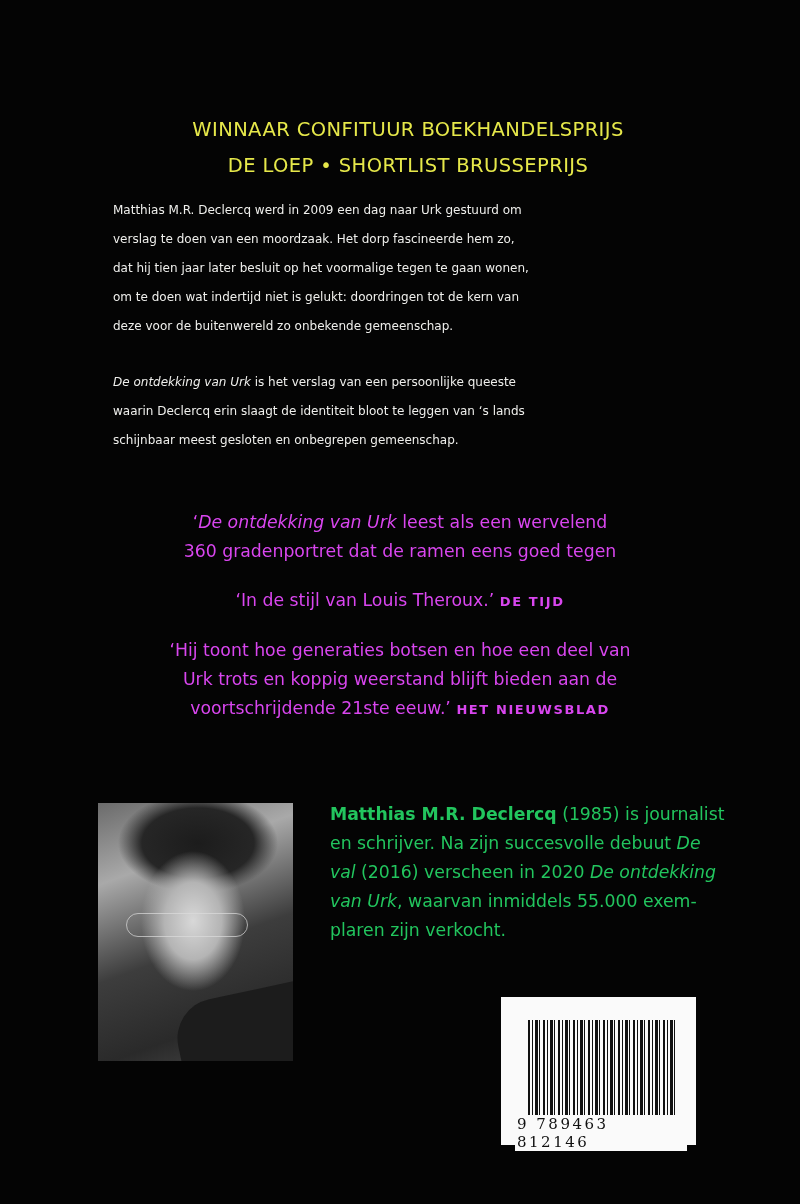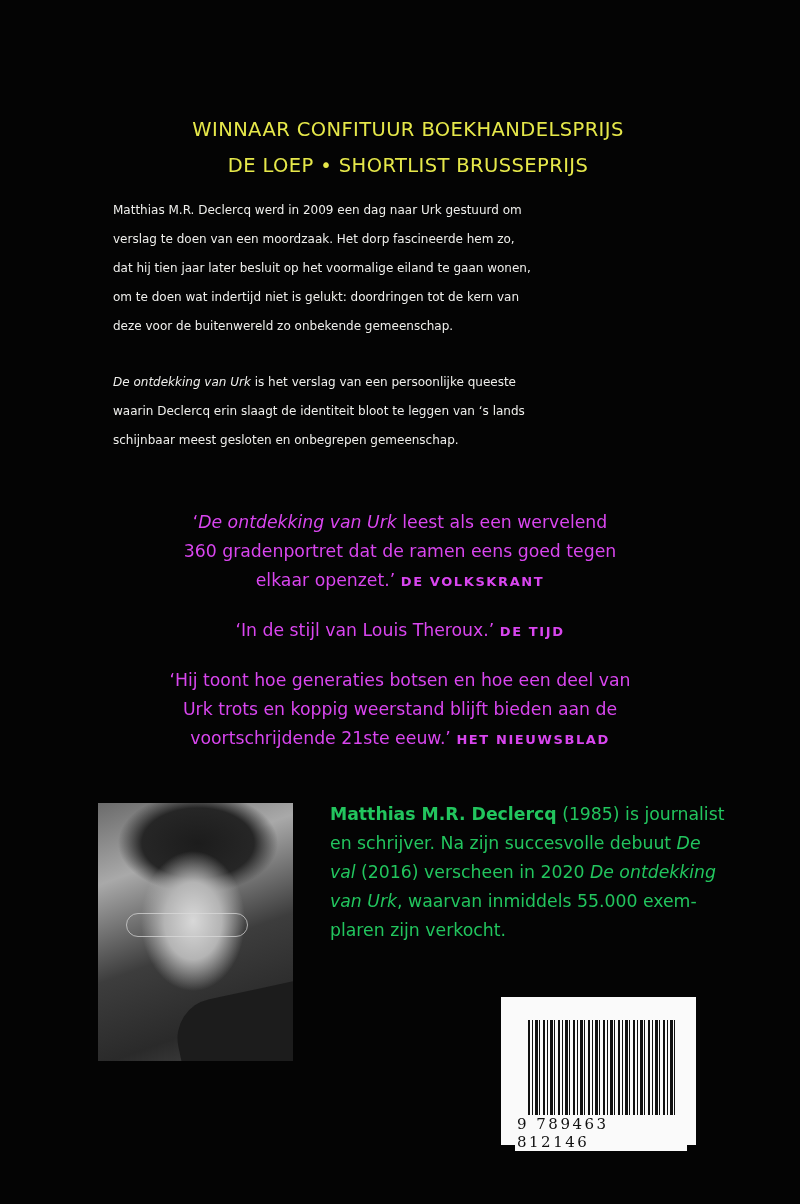--- a/index.html
+++ b/index.html
@@ -71,36 +71,35 @@
 <body>
 
 <div class="awards">
   <div>WINNAAR CONFITUUR BOEKHANDELSPRIJS</div>
   <div>DE LOEP • SHORTLIST BRUSSEPRIJS</div>
 </div>
 
 <div class="body-text p1">
   <div>Matthias M.R. Declercq werd in 2009 een dag naar Urk gestuurd om</div>
   <div>verslag te doen van een moordzaak. Het dorp fascineerde hem zo,</div>
-  <div>dat hij tien jaar later besluit op het voormalige eiland te gaan wonen,</div>
+  <div>dat hij tien jaar later besluit op het voormalige tegen te gaan wonen,</div>
   <div>om te doen wat indertijd niet is gelukt: doordringen tot de kern van</div>
   <div>deze voor de buitenwereld zo onbekende gemeenschap.</div>
 </div>
 
 <div class="body-text p2">
   <div><i>De ontdekking van Urk</i><span> is het verslag van een persoonlijke queeste</span></div>
   <div>waarin Declercq erin slaagt de identiteit bloot te leggen van ‘s lands</div>
   <div>schijnbaar meest gesloten en onbegrepen gemeenschap.</div>
 </div>
 
 <div class="quotes">
   <div class="quote">
     <div><span>‘</span><i>De ontdekking van Urk</i><span> leest als een wervelend</span></div>
     <div>360 gradenportret dat de ramen eens goed tegen</div>
-    <div><span>elkaar openzet.’ </span><span class="src">DE VOLKSKRANT</span></div>
   </div>
   <div class="quote">
     <div><span>‘In de stijl van Louis Theroux.’ </span><span class="src">DE TIJD</span></div>
   </div>
   <div class="quote">
     <div>‘Hij toont hoe generaties botsen en hoe een deel van</div>
     <div>Urk trots en koppig weerstand blijft bieden aan de</div>
     <div><span>voortschrijdende 21ste eeuw.’ </span><span class="src">HET NIEUWSBLAD</span></div>
   </div>
 </div>

